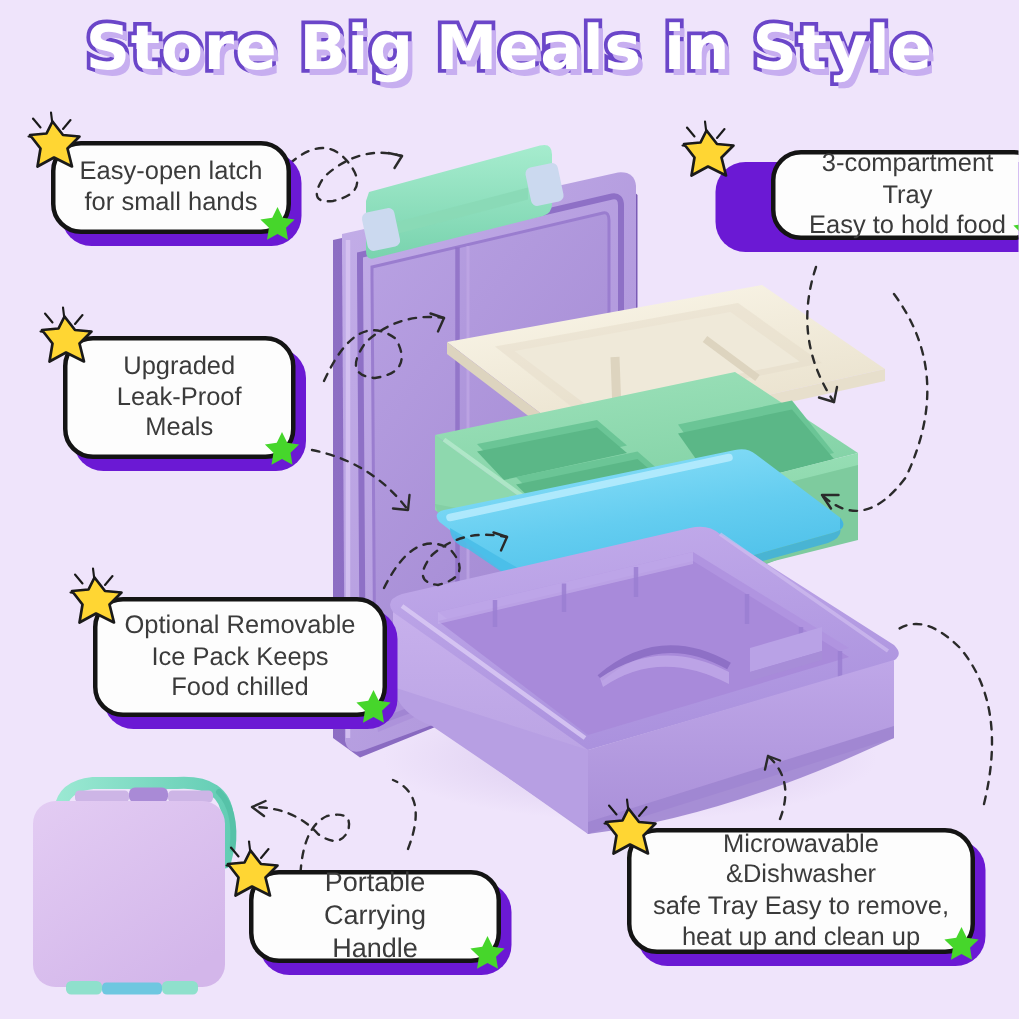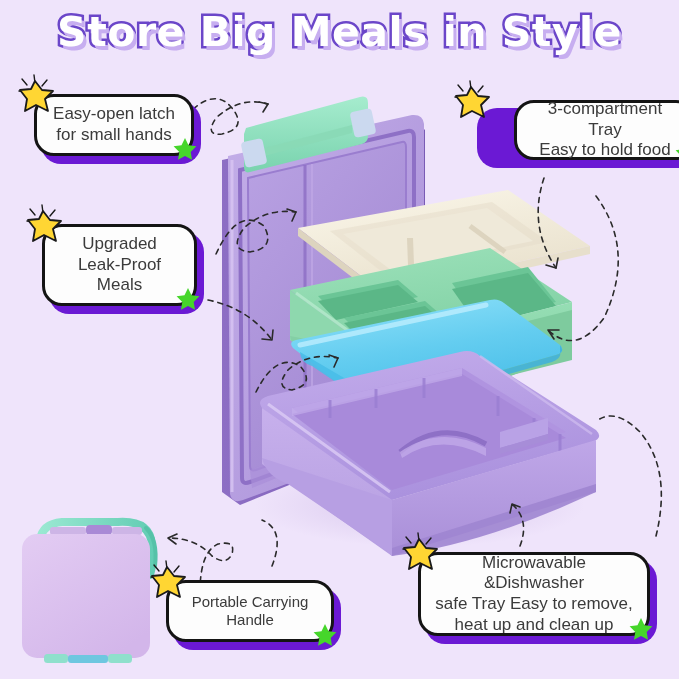--- a/index.html
+++ b/index.html
@@ -41,21 +41,21 @@
   }
   .callout .txt{
     color:#3b3b3b;
     font-size:17px;
     line-height:1.22;
     text-align:center;
     padding:4px 12px;
     white-space:pre-line;
     font-family:"Liberation Sans","DejaVu Sans",sans-serif;
   }
-  .callout.small .txt{font-size:15px;}
+  .callout.small .txt{font-size:18px;}
 
   
   .star{position:absolute;pointer-events:none;}
   .star svg{display:block;overflow:visible;}
   .star-y{left:-20px;top:-22px;}
   .star-g{right:-4px;bottom:-6px;}
 
   
   #links{position:absolute;left:0;top:0;width:679px;height:679px;pointer-events:none;}
 
@@ -354,20 +354,44 @@
         <path d="M21,9 L28,18 L39,19 L31,27 L34,39 L22,33 L11,39 L13,27 L6,18 L17,17 Z" fill="#ffd633" stroke="#1a1a1a" stroke-width="1.8" stroke-linejoin="round"></path>
       </svg>
     </span>
     <span class="star star-g">
       <svg width="26" height="26" viewBox="0 0 26 26">
         <path d="M13,2 L16.5,9.2 L24.4,10.3 L18.7,15.9 L20,23.8 L13,20 L6,23.8 L7.3,15.9 L1.6,10.3 L9.5,9.2 Z" fill="#46d62b"></path>
       </svg>
     </span>
   </div>
 
+  <div class="callout" style="left:62px;top:398px;width:196px;height:80px;">
+    <div class="shadow"></div>
+    <div class="box">
+      <span class="txt">Optional Removable
+Ice Pack Keeps
+Food chilled</span>
+    </div>
+    <span class="star star-y">
+      <svg width="46" height="46" viewBox="0 0 46 46">
+        <g stroke="#1a1a1a" stroke-width="1.4" stroke-linecap="round">
+          <path d="M8,7 L13,13"></path>
+            <path d="M20,3 L21,11"></path>
+            <path d="M33,8 L28,14"></path>
+            <path d="M5,19 L13,20"></path>
+        </g>
+        <path d="M21,9 L28,18 L39,19 L31,27 L34,39 L22,33 L11,39 L13,27 L6,18 L17,17 Z" fill="#ffd633" stroke="#1a1a1a" stroke-width="1.8" stroke-linejoin="round"></path>
+      </svg>
+    </span>
+    <span class="star star-g">
+      <svg width="26" height="26" viewBox="0 0 26 26">
+        <path d="M13,2 L16.5,9.2 L24.4,10.3 L18.7,15.9 L20,23.8 L13,20 L6,23.8 L7.3,15.9 L1.6,10.3 L9.5,9.2 Z" fill="#46d62b"></path>
+      </svg>
+    </span>
+  </div>
 
   <div class="callout small" style="left:166px;top:580px;width:168px;height:62px;">
     <div class="shadow"></div>
     <div class="box">
       <span class="txt">Portable Carrying
 Handle</span>
     </div>
     <span class="star star-y">
       <svg width="46" height="46" viewBox="0 0 46 46">
         <g stroke="#1a1a1a" stroke-width="1.4" stroke-linecap="round">

